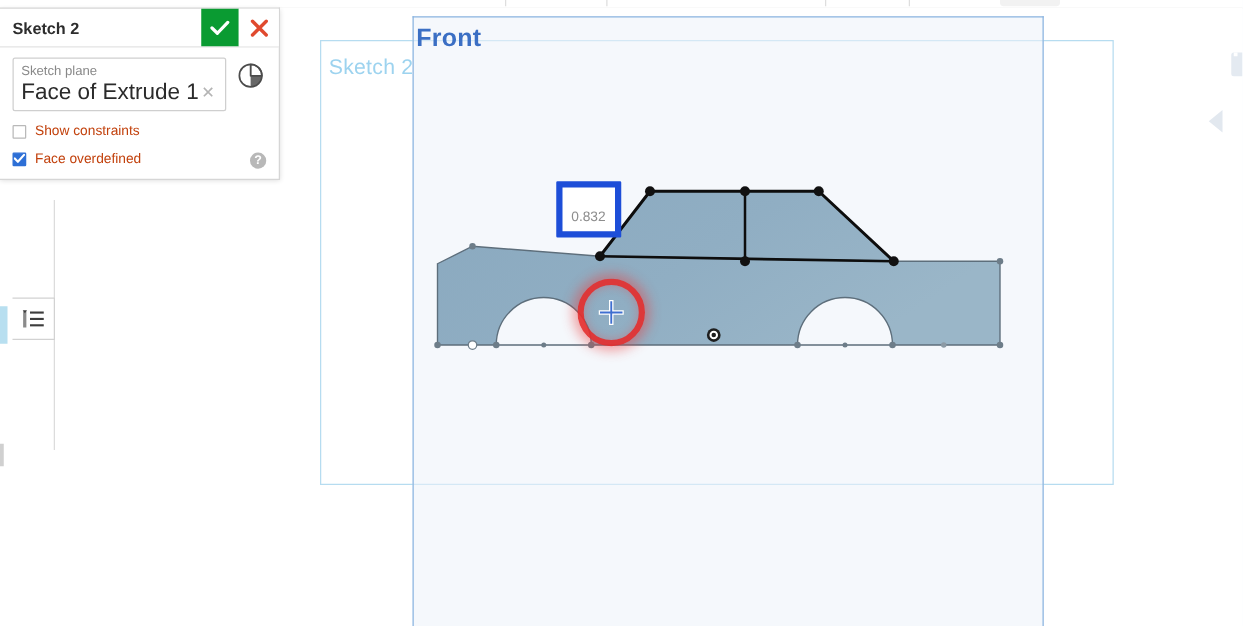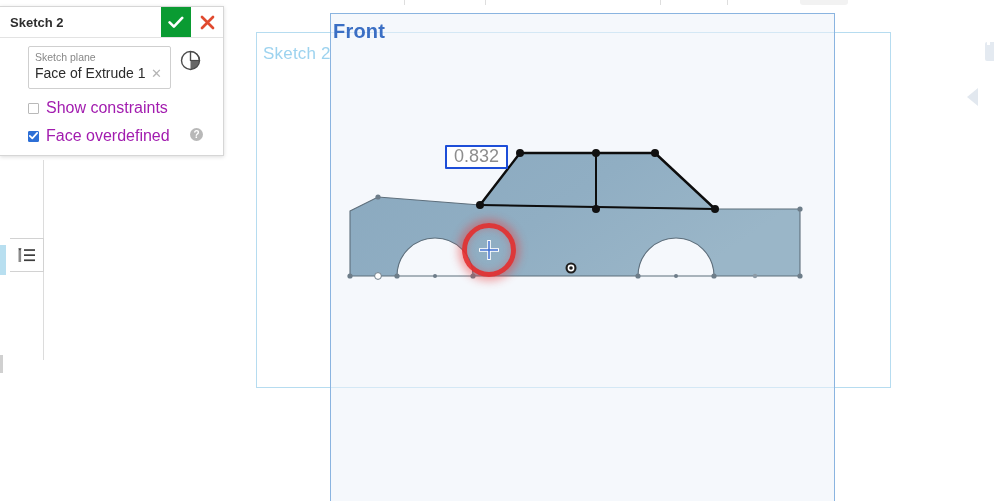--- a/index.html
+++ b/index.html
@@ -89,25 +89,25 @@
     position: absolute;
     left: 330px; top: 125px;
     width: 500px; height: 165px;
     overflow: visible;
   }
 
   
   .dim-box {
     position: absolute;
     left: 445px; top: 139px;
-    padding: 2px 7px 3px 7px;
-    background: #ffffff;
-    border: 2px solid #1d4ed8;
+    padding: 17px 7px 3px 7px;
+    background: #ffffff;
+    border: 5px solid #1d4ed8;
     color: #8d8d8d;
-    font-size: 18px;
+    font-size: 11px;
     line-height: 15px;
     border-radius: 1px;
   }
 
   
   .click-halo {
     position: absolute;
     left: 462px; top: 217px;
     width: 54px; height: 54px;
     border-radius: 50%;
@@ -158,23 +158,22 @@
   .btn-cancel {
     width: 32px; height: 30px;
     background: #ffffff;
     display: flex;
     align-items: center;
     justify-content: center;
     cursor: pointer;
   }
 
   .panel-body {
-    padding: 8px 20px 10px 10px;
+    padding: 8px 10px 10px 10px;
     position: relative;
-    margin-left: 18px;
   }
   .field-row {
     display: flex;
     align-items: flex-start;
   }
   .field-box {
     flex: 1;
     border: 1px solid #cfcfcf;
     border-radius: 2px;
     padding: 4px 6px 5px 6px;
@@ -186,21 +185,21 @@
     font-size: 10.5px;
     color: #888888;
     line-height: 13px;
   }
   .field-value-row {
     display: flex;
     align-items: center;
   }
   .field-value {
     flex: 1;
-    font-size: 14px;
+    font-size: 18px;
     color: #2b2b2b;
     line-height: 19px;
   }
   .field-clear {
     color: #b4b4b4;
     font-size: 13px;
     padding: 0 2px;
     cursor: pointer;
     line-height: 14px;
   }
@@ -231,22 +230,22 @@
     flex: none;
   }
   .cbox.checked {
     background: #2d6fd6;
     border-color: #2d6fd6;
     display: flex;
     align-items: center;
     justify-content: center;
   }
   .check-label {
-    font-size: 16px;
-    color: #a21caf;
+    font-size: 11px;
+    color: #c2410c;
   }
   .help-icon {
     position: absolute;
     right: 0; top: 1px;
     width: 13px; height: 13px;
     border-radius: 50%;
     background: #b8b8b8;
     color: #ffffff;
     font-size: 10px;
     line-height: 13px;

